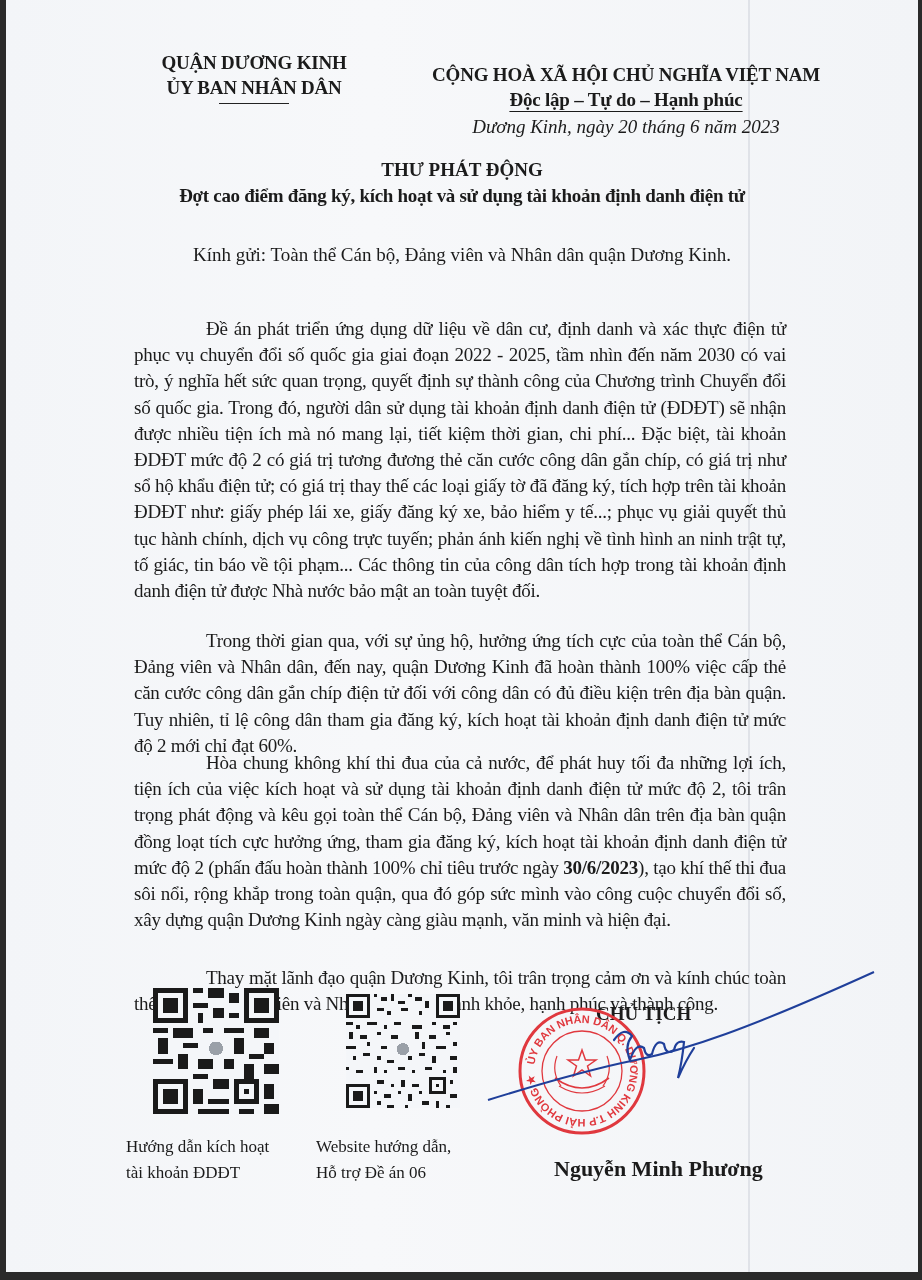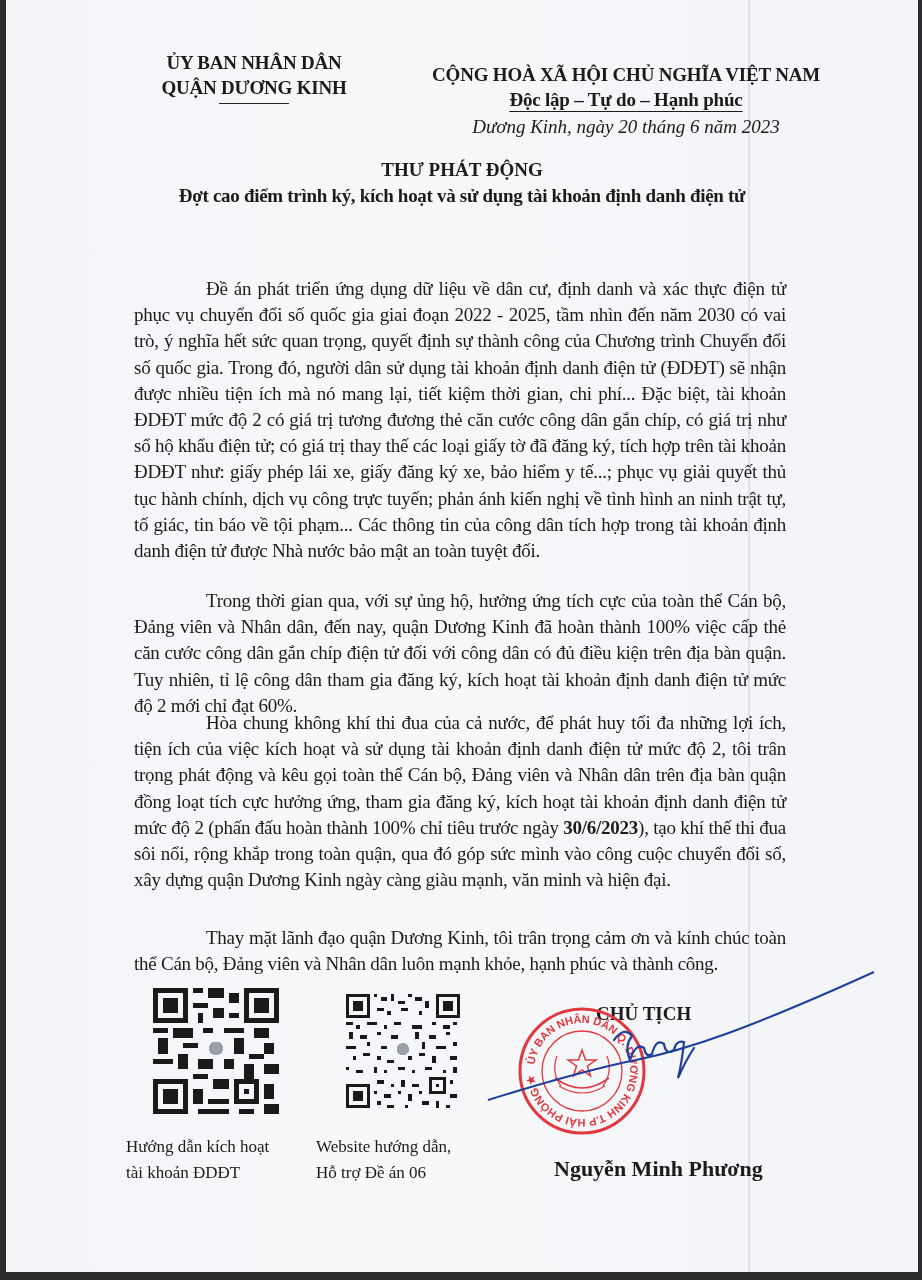--- a/index.html
+++ b/index.html
@@ -40,20 +40,21 @@
   .subtitle { font-weight: bold; font-size: 19px; line-height: 26px; letter-spacing: -0.3px; }
   .subtitle .ul { text-underline-offset: 5px; }
   .greeting {
     position: absolute; top: 244px; left: 0; width: 912px; text-align: center;
     font-size: 19px;
   }
   .body {
     position: absolute; left: 128px; width: 652px;
     font-size: 19px; line-height: 26.2px; text-align: justify;
     letter-spacing: -0.25px;
+    margin-top: 40px;
   }
   .body p { margin: 0; text-indent: 72px; }
   .p1 { top: 276px; }
   .p2 { top: 588px; }
   .p3 { top: 710px; }
   .p4 { top: 925px; }
   .qr {
     position: absolute; width: 126px; height: 126px;
   }
   .qr1 { left: 147px; top: 988px; }
@@ -73,36 +74,37 @@
   .signature { position: absolute; left: 480px; top: 964px; width: 390px; height: 160px; }
 </style>
 </head>
 <body>
 
 <div class="paper">
   <div class="fold"></div>
 
   <div class="header">
     <div class="org">
+      <div>QUẬN DƯƠNG KINH</div>
       <div>ỦY BAN NHÂN DÂN</div>
-      <div>QUẬN DƯƠNG KINH</div>
       <span class="ul"></span>
     </div>
     <div class="nation">
       <div>CỘNG HOÀ XÃ HỘI CHỦ NGHĨA VIỆT NAM</div>
       <div class="motto">Độc lập – Tự do – Hạnh phúc</div>
     </div>
     <div class="dateline">Dương Kinh, ngày 20 tháng 6 năm 2023</div>
   </div>
 
   <div class="title-block">
     <div class="title">THƯ PHÁT ĐỘNG</div>
-    <div class="subtitle"><span>Đợt cao điểm trình ký, </span><span class="ul">kích hoạt và sử dụng tài k</span><span>hoản định danh điện tử</span></div>
-  </div>
-
+    <div class="subtitle"><span>Đợt cao điểm đăng ký, </span><span class="ul">kích hoạt và sử dụng tài k</span><span>hoản định danh điện tử</span></div>
+  </div>
+
+  <div class="greeting">Kính gửi: Toàn thể Cán bộ, Đảng viên và Nhân dân quận Dương Kinh.</div>
 
   <div class="body p1">
       <p>Đề án phát triển ứng dụng dữ liệu về dân cư, định danh và xác thực điện tử phục vụ chuyển đổi số quốc gia giai đoạn 2022 - 2025, tầm nhìn đến năm 2030 có vai trò, ý nghĩa hết sức quan trọng, quyết định sự thành công của Chương trình Chuyển đổi số quốc gia. Trong đó, người dân sử dụng tài khoản định danh điện tử (ĐDĐT) sẽ nhận được nhiều tiện ích mà nó mang lại, tiết kiệm thời gian, chi phí... Đặc biệt, tài khoản ĐDĐT mức độ 2 có giá trị tương đương thẻ căn cước công dân gắn chíp, có giá trị như sổ hộ khẩu điện tử; có giá trị thay thế các loại giấy tờ đã đăng ký, tích hợp trên tài khoản ĐDĐT như: giấy phép lái xe, giấy đăng ký xe, bảo hiểm y tế...; phục vụ giải quyết thủ tục hành chính, dịch vụ công trực tuyến; phản ánh kiến nghị về tình hình an ninh trật tự, tố giác, tin báo về tội phạm... Các thông tin của công dân tích hợp trong tài khoản định danh điện tử được Nhà nước bảo mật an toàn tuyệt đối.</p>
     </div>
   <div class="body p2">
       <p>Trong thời gian qua, với sự ủng hộ, hưởng ứng tích cực của toàn thể Cán bộ, Đảng viên và Nhân dân, đến nay, quận Dương Kinh đã hoàn thành 100% việc cấp thẻ căn cước công dân gắn chíp điện tử đối với công dân có đủ điều kiện trên địa bàn quận. Tuy nhiên, tỉ lệ công dân tham gia đăng ký, kích hoạt tài khoản định danh điện tử mức độ 2 mới chỉ đạt 60%.</p>
     </div>
   <div class="body p3">
       <p><span>Hòa chung không khí thi đua của cả nước, để phát huy tối đa những lợi ích, tiện ích của việc kích hoạt và sử dụng tài khoản định danh điện tử mức độ 2, tôi trân trọng phát động và kêu gọi toàn thể Cán bộ, Đảng viên và Nhân dân trên địa bàn quận đồng loạt tích cực hưởng ứng, tham gia đăng ký, kích hoạt tài khoản định danh điện tử mức độ 2 (phấn đấu hoàn thành 100% chỉ tiêu trước ngày </span><b>30/6/2023</b><span>), tạo khí thế thi đua sôi nổi, rộng khắp trong toàn quận, qua đó góp sức mình vào công cuộc chuyển đổi số, xây dựng quận Dương Kinh ngày càng giàu mạnh, văn minh và hiện đại.</span></p>
     </div>

